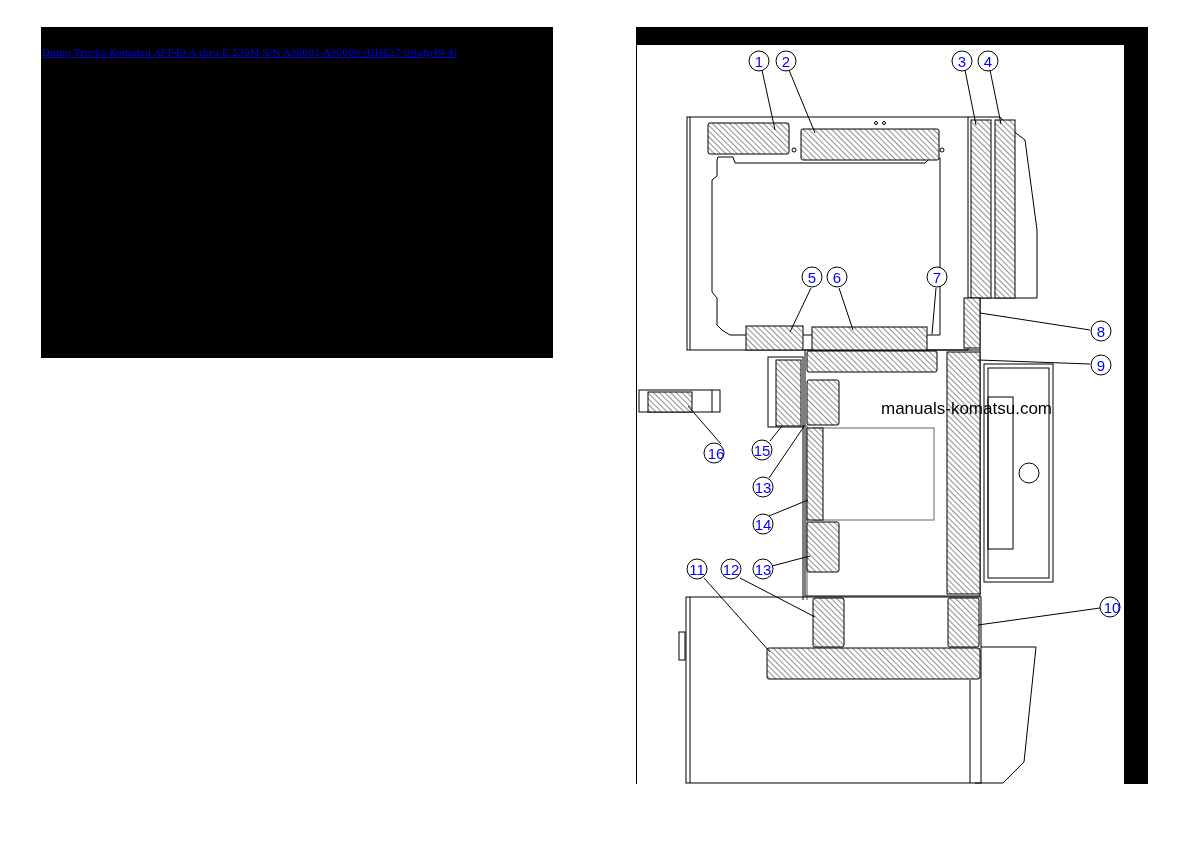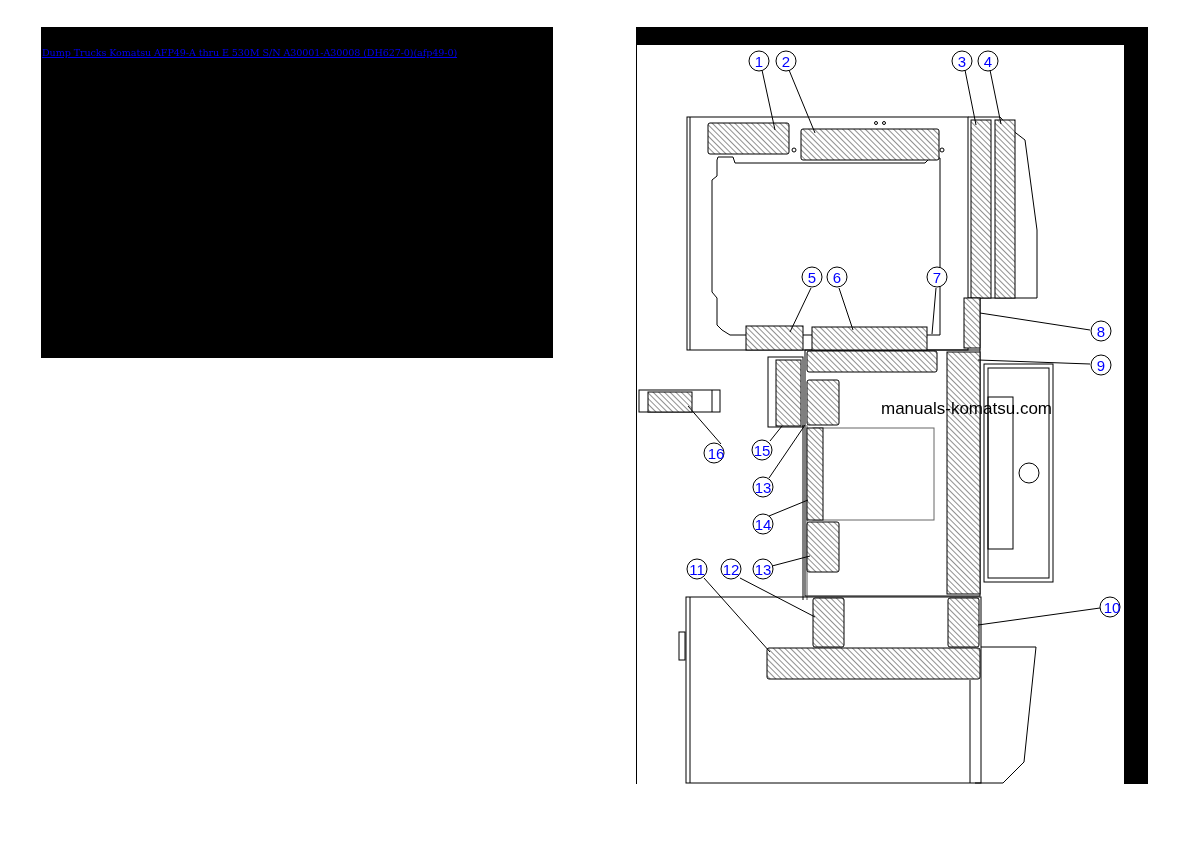--- a/index.html
+++ b/index.html
@@ -8,21 +8,21 @@
   .doc-link { position: absolute; left: 1px; top: 20px; font-family: "DejaVu Serif", serif; font-size: 9.6px; color: #0000ee; text-decoration: underline; white-space: nowrap; letter-spacing: -0.1px; }
   .diagram-frame { position: absolute; left: 636px; top: 27px; width: 512px; height: 757px; }
   .diagram-frame svg { position: absolute; left: 0; top: 0; }
   .callout-label { font-family: "Liberation Sans", sans-serif; font-size: 15px; fill: #0000ff; }
   .watermark { font-family: "Liberation Sans", sans-serif; font-size: 17px; fill: #000000; }
 </style>
 </head>
 <body>
 
 <div class="left-panel">
-  <a class="doc-link" href="#">Dump Trucks Komatsu AFP49-A thru E 530M S/N A30001-A30008 (DH627-0)(afp49-0)</a>
+  <a class="doc-link" href="#">Dump Trucks Komatsu AFP49-A thru E 530M S/N A30001-A30008 (DH627-0)(afp49-4)</a>
 </div>
 
 <div class="diagram-frame">
   <svg width="512" height="757" viewBox="636 27 512 757" xmlns="http://www.w3.org/2000/svg">
     <defs>
       <pattern id="hatch" patternUnits="userSpaceOnUse" width="4" height="4" patternTransform="rotate(-45)">
         <rect width="4" height="4" fill="#ffffff"></rect>
         <line x1="0" y1="0" x2="0" y2="4" stroke="#333" stroke-width="1.1"></line>
       </pattern>
     </defs>

